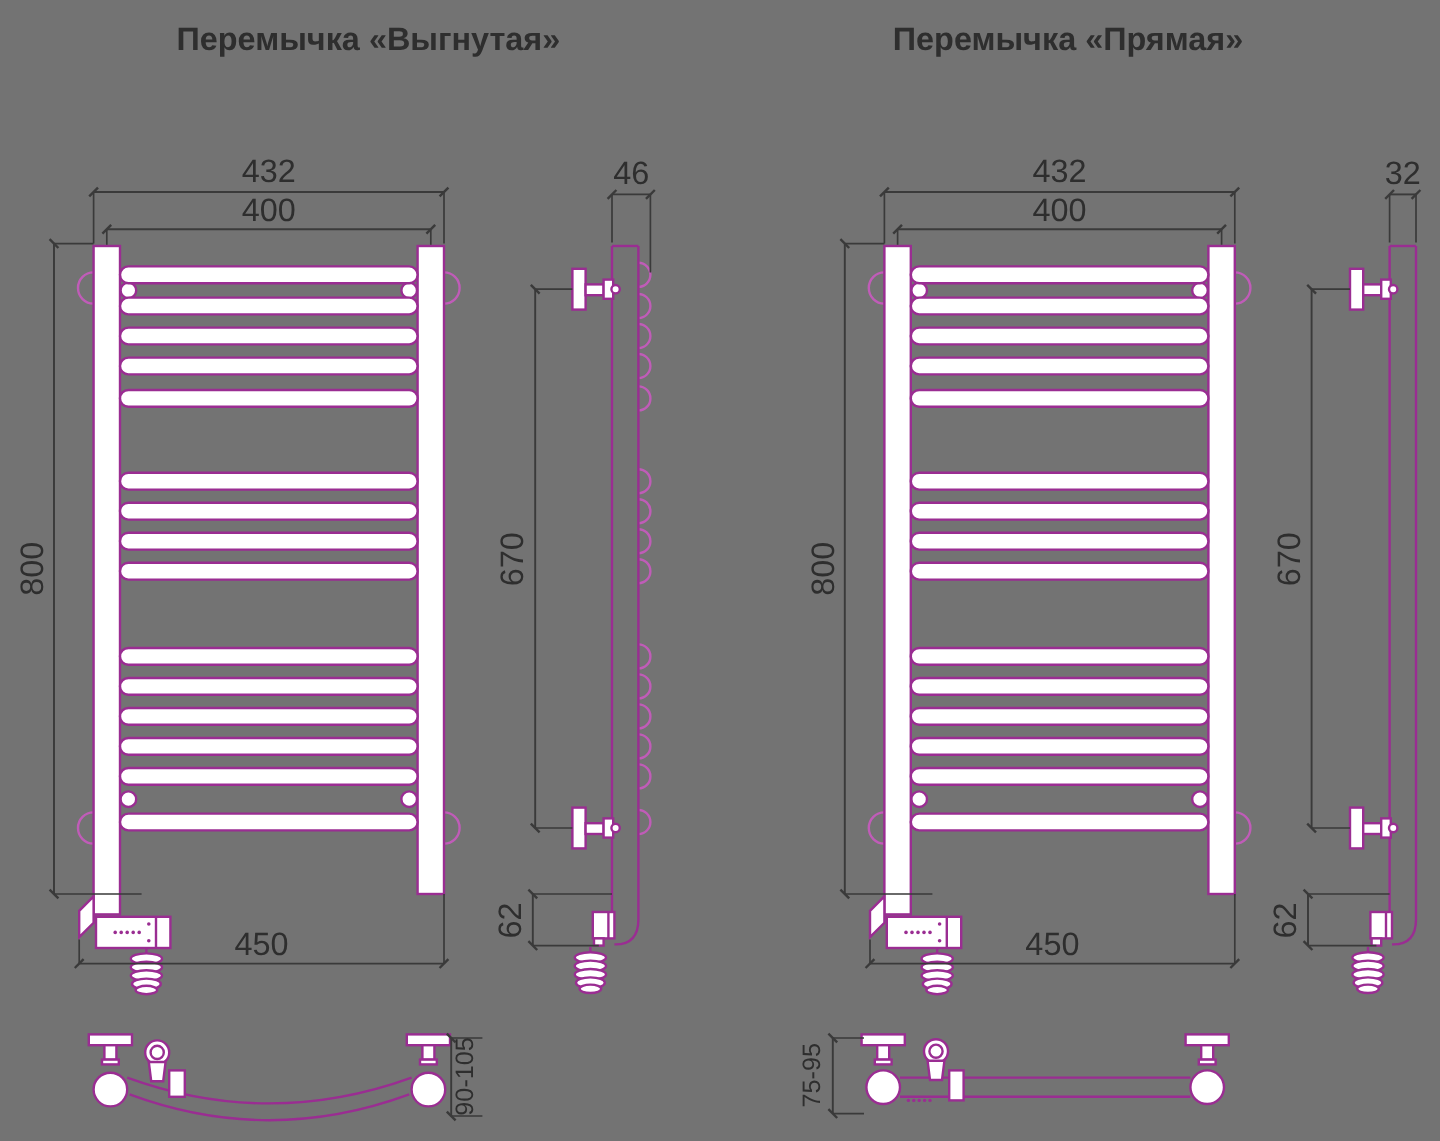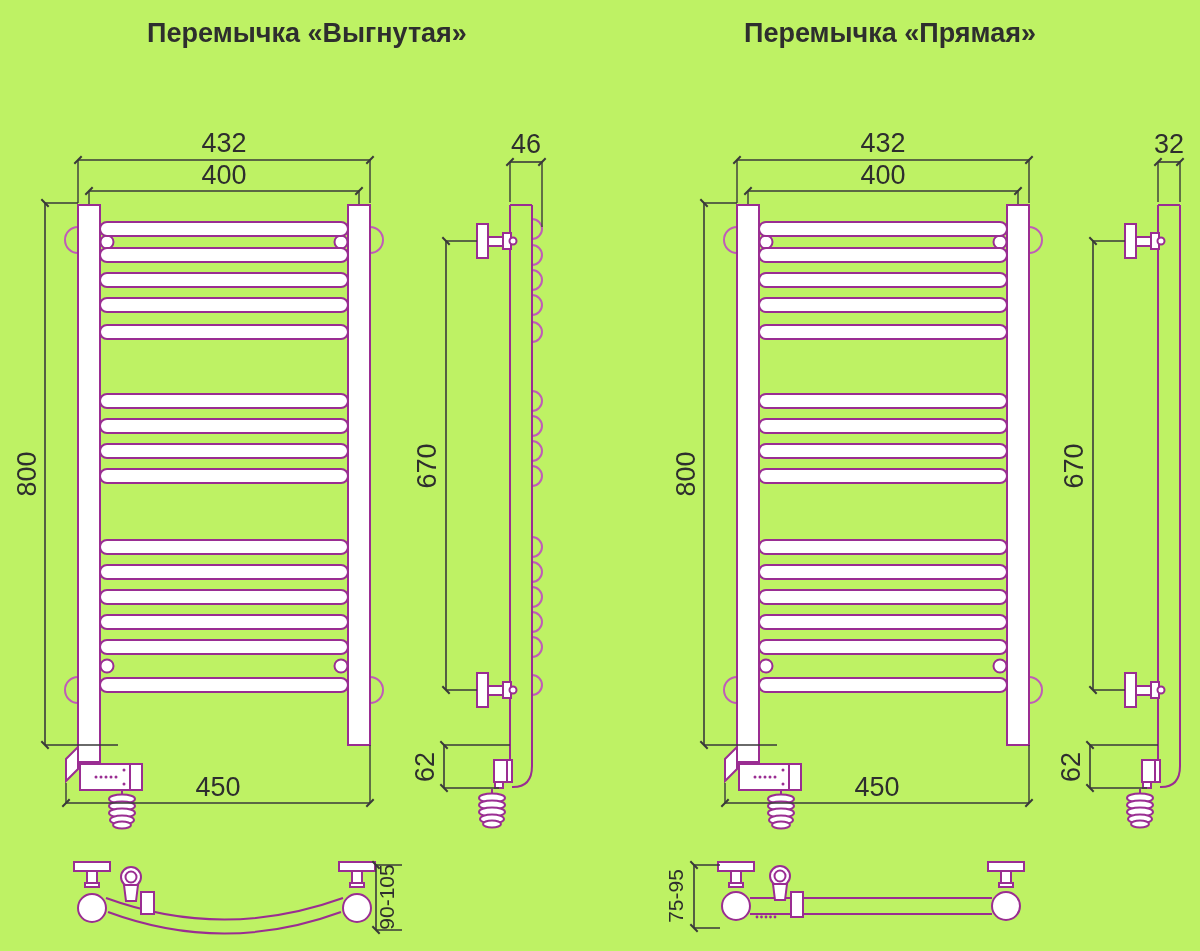--- a/index.html
+++ b/index.html
@@ -1,17 +1,17 @@
 <!DOCTYPE html>
 <html style="--magenta: #9a2d92; --pink: #c05cb8; --ink: #3a3a3a;"><head>
 <meta charset="utf-8">
 <style>
   :root{ --magenta:#9a2d92; --pink:#c05cb8; --ink:#3a3a3a; }
   html,body{margin:0;padding:0;background:#ffffff;}
-  .page{width:1200px;height:951px;background:#bef264;}
+  .page{width:1200px;height:951px;background:#737373;}
   svg{display:block;}
   .m  {fill:none;stroke:var(--magenta);stroke-width:2;}
   .mf {fill:#ffffff;stroke:var(--magenta);stroke-width:2;}
   .p  {fill:none;stroke:var(--pink);stroke-width:2;}
   .dot{fill:var(--magenta);stroke:none;}
   .k  {fill:none;stroke:var(--ink);stroke-width:1.4;}
   .dim{fill:none;stroke:var(--ink);stroke-width:1.6;}
   text{fill:#2e2e2e;font-family:"Liberation Sans",sans-serif;}
   .dtxt{font-size:27px;}
   .small{font-size:21px;}

